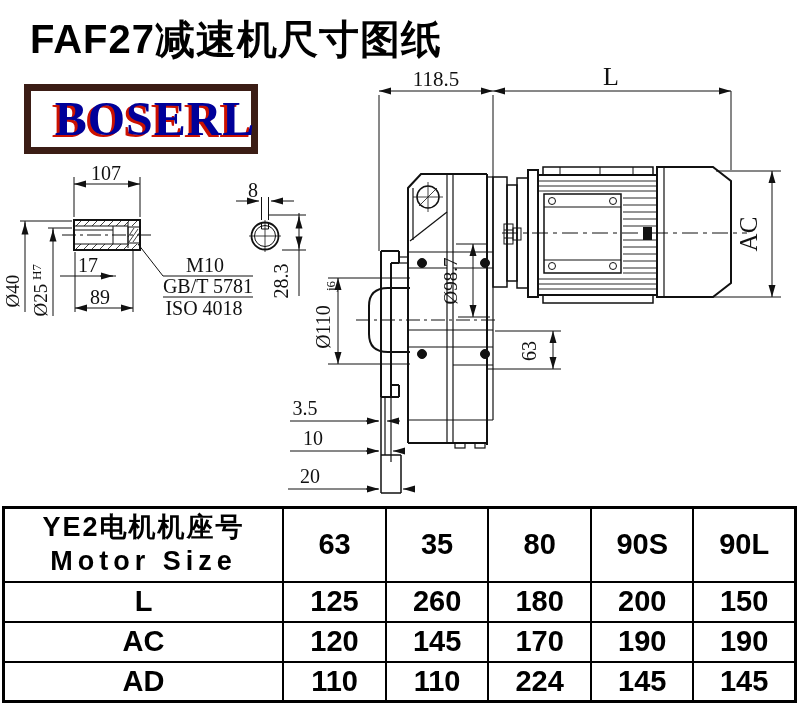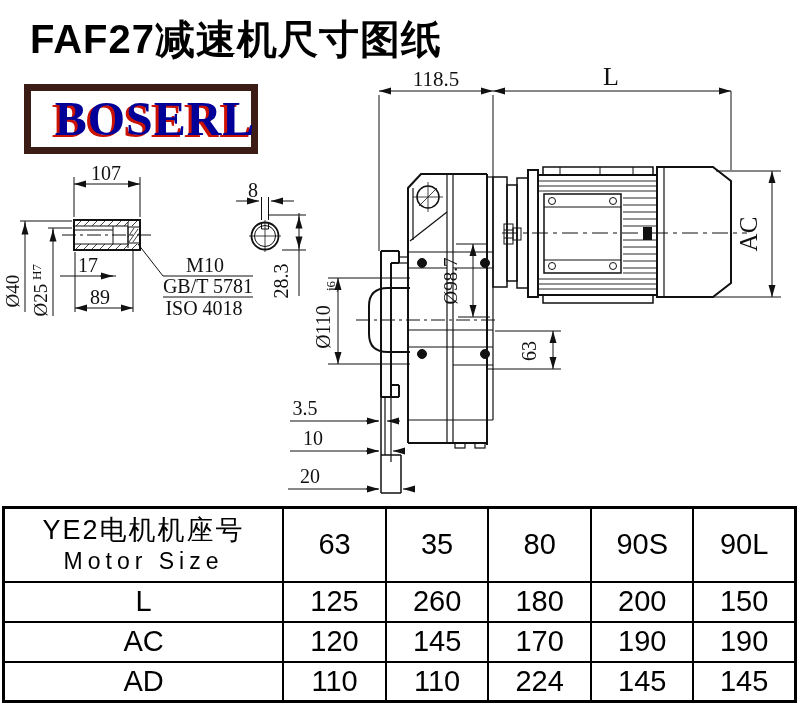--- a/index.html
+++ b/index.html
@@ -9,24 +9,24 @@
               letter-spacing:1px;font-family:"Liberation Sans",sans-serif;color:#000;}
   #logo-box{position:absolute;left:24px;top:84px;width:192px;height:56px;
             border:7px solid #3b1d15;background:#fff;display:flex;align-items:center;justify-content:center;padding-left:28px;}
   #logo-text{font-family:"Liberation Serif",serif;font-weight:bold;font-size:48px;line-height:1;
              color:#000099;text-shadow:-3px 2px 0 #cc1100;letter-spacing:1px;}
   #drawing{position:absolute;left:0;top:60px;}
   svg text{font-family:"Liberation Serif",serif;fill:#111;}
   #size-table{position:absolute;left:2px;top:506px;width:795px;border-collapse:collapse;table-layout:fixed;}
   #size-table td{border:2px solid #000;text-align:center;vertical-align:middle;
                  font-size:29px;color:#000;background:#fff;padding:0;}
-  #size-table tr{height:40px;}
+  #size-table tr{height:40px;font-weight:bold;}
   #size-table tr.hdr{height:74px;}
   .hdr-cn{font-size:27px;letter-spacing:2px;line-height:1.25;}
-  .hdr-en{font-size:23px;letter-spacing:5px;line-height:1.25;}
+  .hdr-en{font-size:27px;letter-spacing:5px;line-height:1.25;}
   table{border:3px solid #000;}
 </style>
 </head>
 <body>
 
 <div id="stage">
 
   <div id="page-title">FAF27减速机尺寸图纸</div>
 
   <div id="logo-box">

